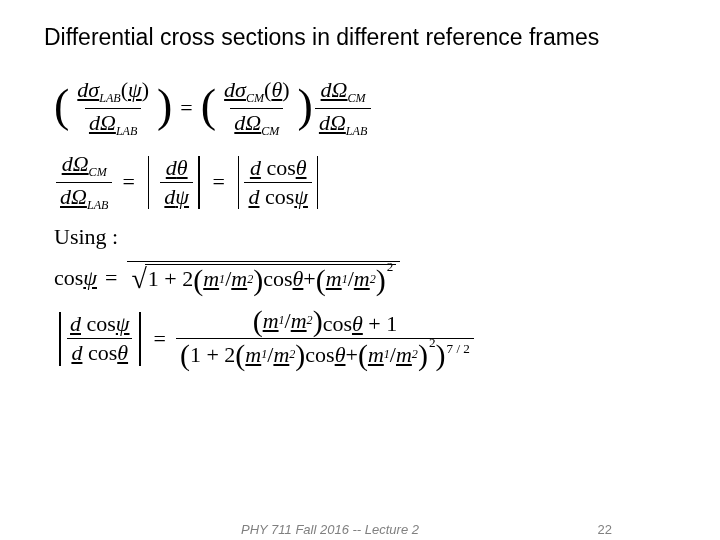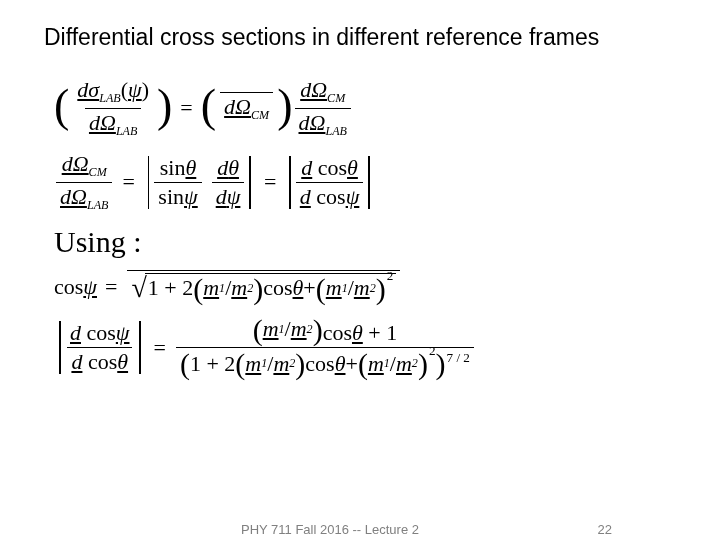--- a/index.html
+++ b/index.html
@@ -95,21 +95,21 @@
     vertical-align: sub;
     font-style: italic;
   }
   .it { font-style: italic; text-decoration: underline; }
   .eqsign {
     margin: 0 8px;
     font-size: 22px;
   }
   .using {
     margin: 0 0 12px 0;
-    font-size: 30px;
+    font-size: 22px;
   }
   
   .sqrt {
     display: inline-flex;
     align-items: stretch;
   }
   .sqrt .rad {
     font-size: 28px;
     line-height: 1;
     align-self: flex-end;
@@ -137,21 +137,21 @@
   }
   .footer {
     position: absolute;
     bottom: 18px;
     left: 0;
     right: 0;
     font-size: 13px;
     color: #808080;
   }
   .footer .date { position: absolute; left: 48px; margin-top: 22px; }
-  .footer .course { position: absolute; left: 0; right: 0; text-align: center; }
+  .footer .course { position: absolute; left: 0; right: 0; text-align: center; font-style: italic; }
   .footer .page { position: absolute; right: 48px; }
 </style>
 </head>
 <body>
 
 <div class="slide">
 
   <div class="title">Differential cross sections in different reference frames</div>
 
   <div class="math-area">
@@ -159,40 +159,37 @@
     <div class="eq">
       <span class="bigparen">
         <span class="frac">
           <span class="num"><span class="it">dσ</span><span class="sub">LAB</span>(<span class="it">ψ</span>)</span>
           <span class="den"><span class="it">dΩ</span><span class="sub">LAB</span></span>
         </span>
       </span>
       <span class="eqsign">=</span>
       <span class="bigparen">
         <span class="frac">
+          <span class="num"><span class="it">dσ</span><span class="sub">CM</span>(<span class="it">θ</span>)</span>
           <span class="den"><span class="it">dΩ</span><span class="sub">CM</span></span>
         </span>
       </span>
       <span class="frac">
         <span class="num"><span class="it">dΩ</span><span class="sub">CM</span></span>
         <span class="den"><span class="it">dΩ</span><span class="sub">LAB</span></span>
       </span>
     </div>
 
     <div class="eq">
       <span class="frac">
         <span class="num"><span class="it">dΩ</span><span class="sub">CM</span></span>
         <span class="den"><span class="it">dΩ</span><span class="sub">LAB</span></span>
       </span>
       <span class="eqsign">=</span>
       <span class="absbar">
-        <span class="frac">
-          <span class="num"><span>sin</span><span class="it">θ</span></span>
-          <span class="den"><span>sin</span><span class="it">ψ</span></span>
-        </span>
         <span style="width:6px"></span>
         <span class="frac">
           <span class="num"><span class="it">d</span><span class="it">θ</span></span>
           <span class="den"><span class="it">d</span><span class="it">ψ</span></span>
         </span>
       </span>
       <span class="eqsign">=</span>
       <span class="absbar">
         <span class="frac">
           <span class="num"><span class="it">d</span> <span>cos</span><span class="it">θ</span></span>

